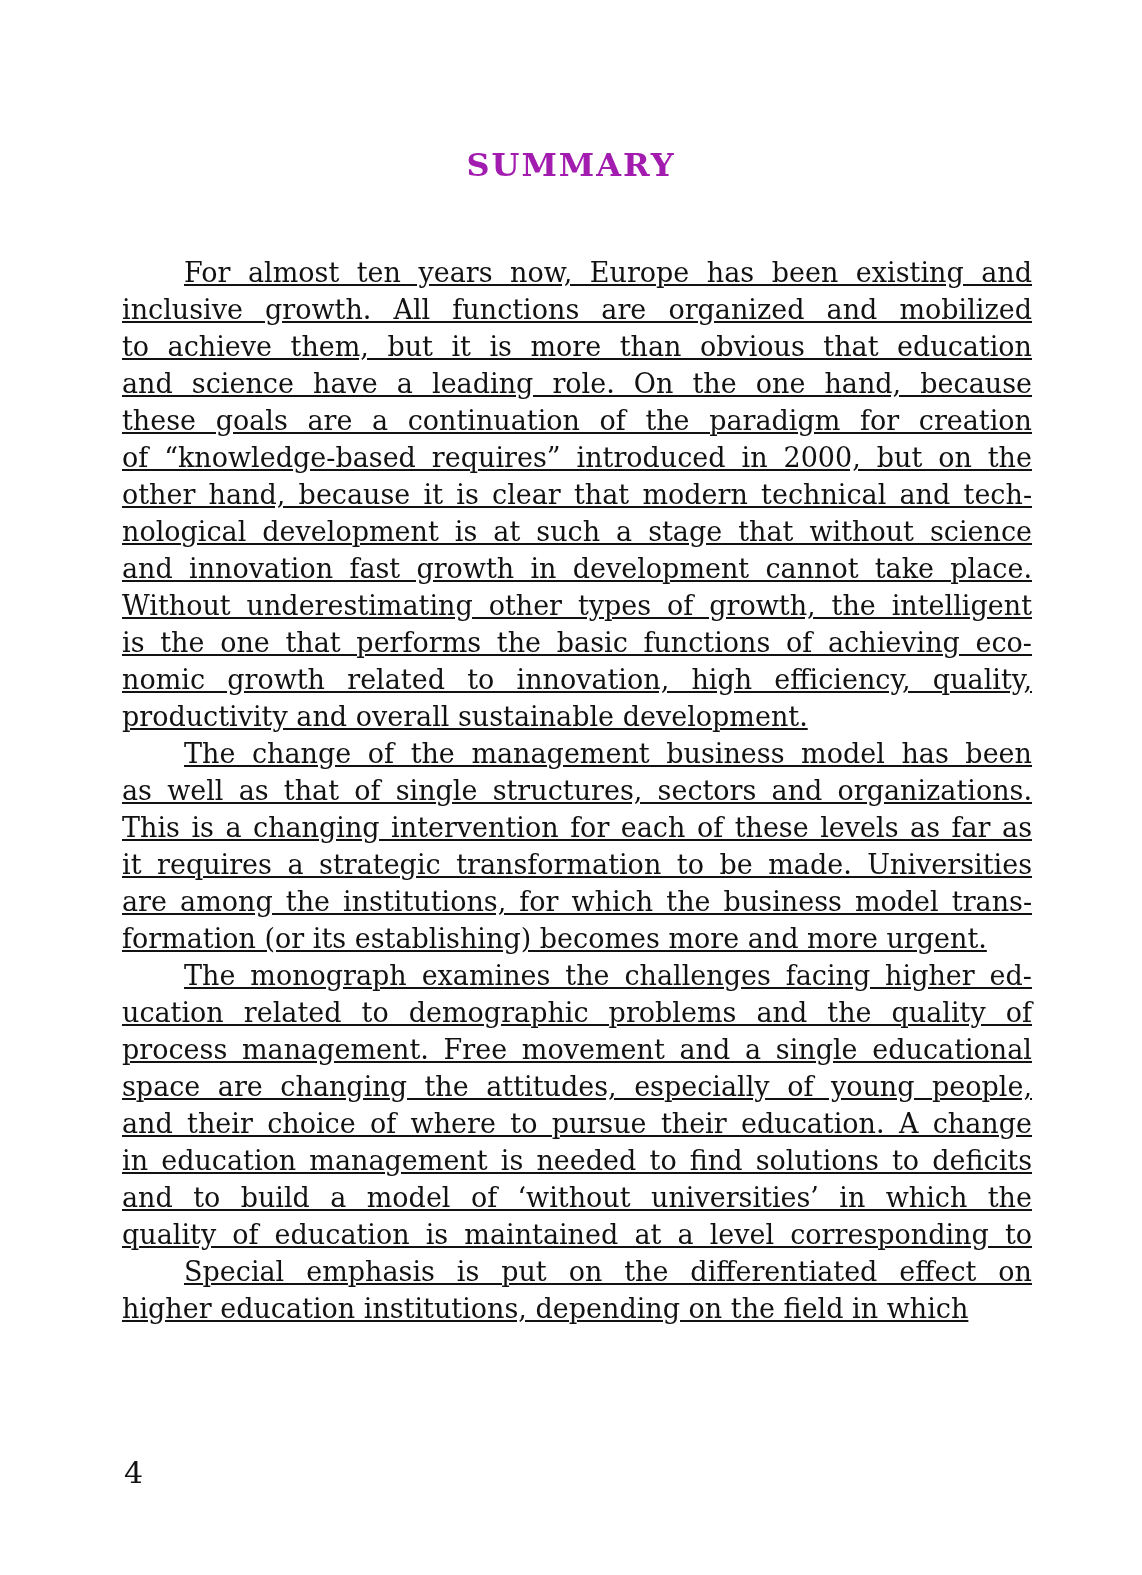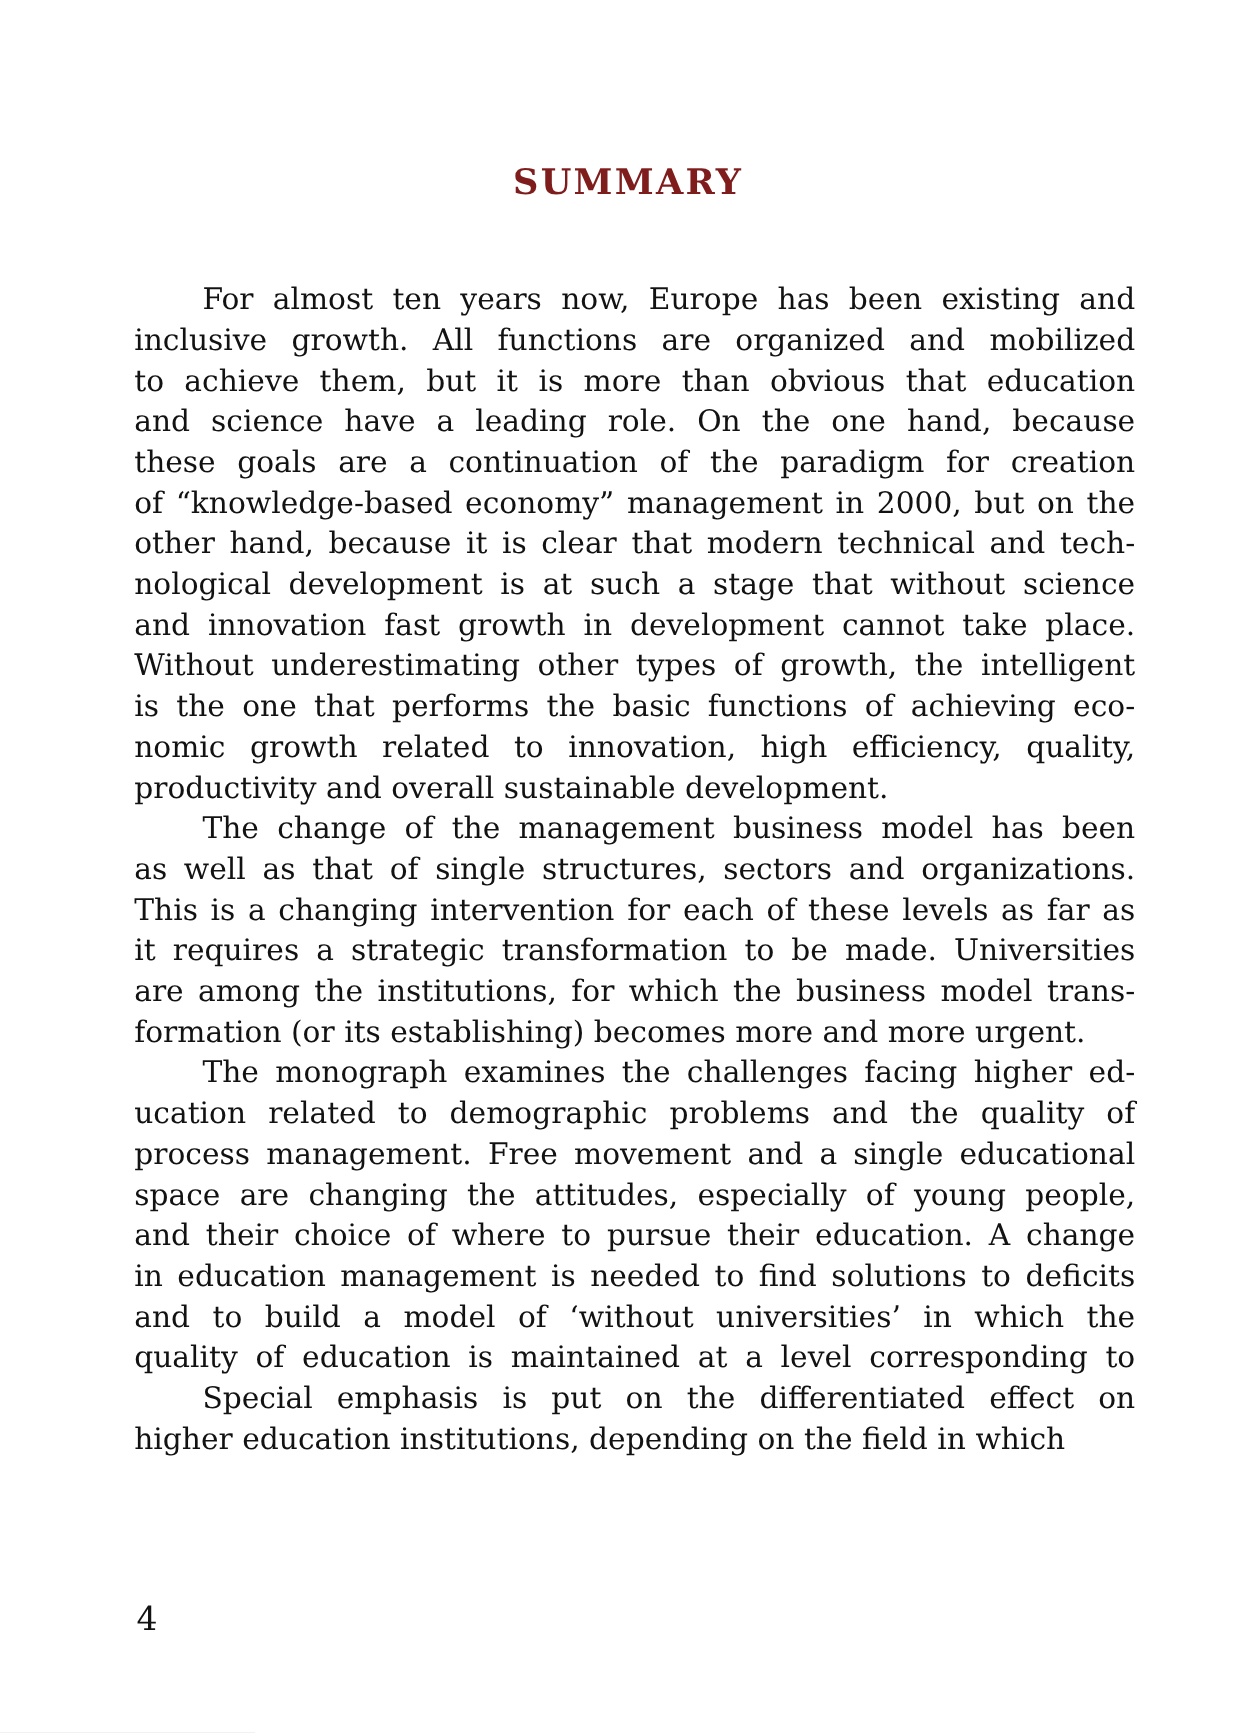--- a/index.html
+++ b/index.html
@@ -21,34 +21,35 @@
     position: absolute;
     top: 146px;
     left: 0;
     width: 100%;
     margin: 0;
     text-align: center;
     font-family: "DejaVu Serif", serif;
     font-size: 32px;
     font-weight: bold;
     letter-spacing: 2px;
-    color: #7f1d1d;
+    color: #a21caf;
   }
   .content {
     position: absolute;
     top: 254px;
     left: 122px;
     width: 910px;
     font-size: 27px;
     line-height: 37px;
     color: #121212;
   }
   .para {
     margin: 0;
     padding: 0;
+    text-decoration: underline;
   }
   .line {
     text-align: justify;
     text-align-last: justify;
     white-space: normal;
     height: 37px;
   }
   .line.para-first {
     text-indent: 62px;
   }
@@ -69,21 +70,21 @@
 <div class="page">
   <h1 class="title">SUMMARY</h1>
 
   <div class="content">
       <div class="para">
         <div class="line para-first">For almost ten years now, Europe has been existing and</div>
         <div class="line">inclusive growth. All functions are organized and mobilized</div>
         <div class="line">to achieve them, but it is more than obvious that education</div>
         <div class="line">and science have a leading role. On the one hand, because</div>
         <div class="line">these goals are a continuation of the paradigm for creation</div>
-        <div class="line">of “knowledge-based economy” management in 2000, but on the</div>
+        <div class="line">of “knowledge-based requires” introduced in 2000, but on the</div>
         <div class="line">other hand, because it is clear that modern technical and tech-</div>
         <div class="line">nological development is at such a stage that without science</div>
         <div class="line">and innovation fast growth in development cannot take place.</div>
         <div class="line">Without underestimating other types of growth, the intelligent</div>
         <div class="line">is the one that performs the basic functions of achieving eco-</div>
         <div class="line">nomic growth related to innovation, high efficiency, quality,</div>
         <div class="line para-last">productivity and overall sustainable development.</div>
       </div>
       <div class="para">
         <div class="line para-first">The change of the management business model has been</div>

